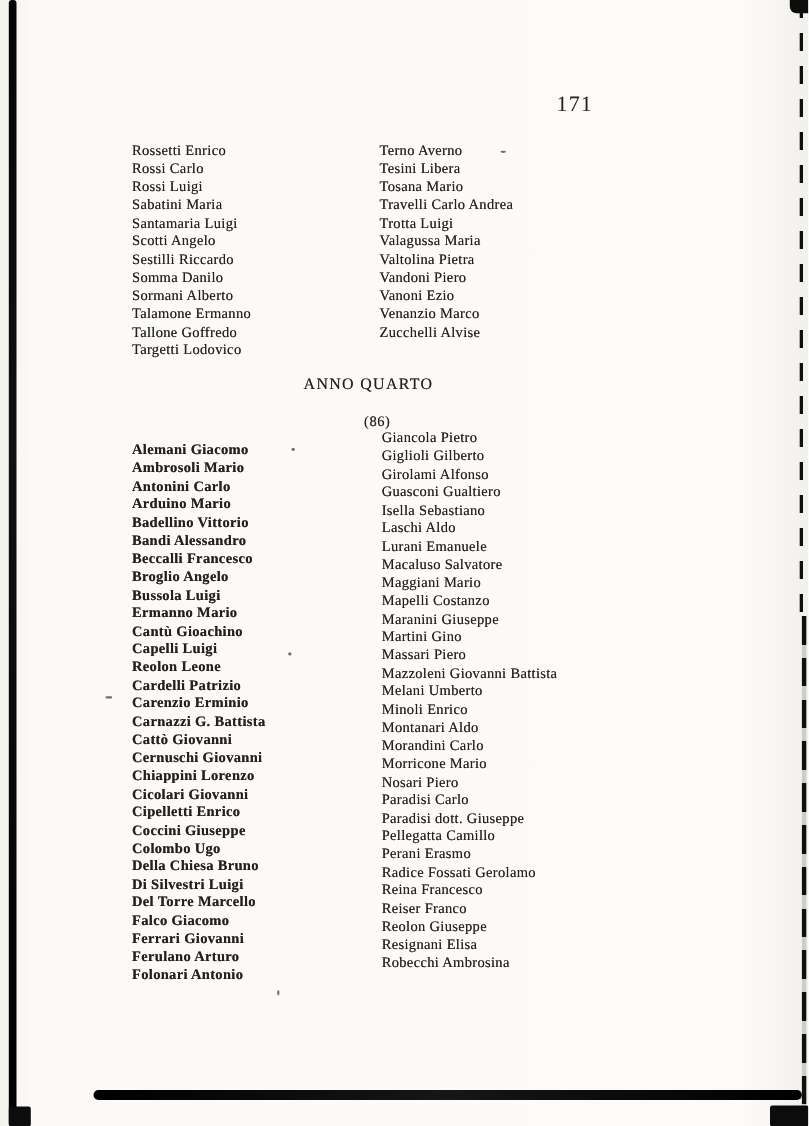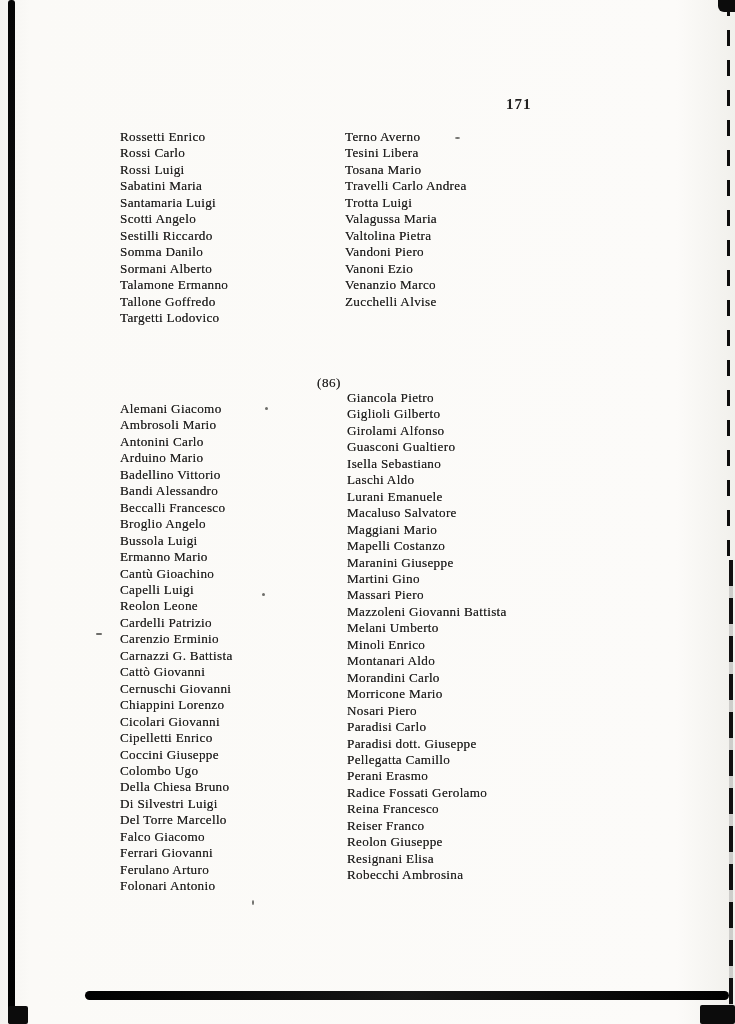--- a/index.html
+++ b/index.html
@@ -44,50 +44,50 @@
   .blob-bottom-left { left: 8px; top: 1006px; width: 20px; height: 18px; border-radius: 2px; }
   .blob-bottom-right { left: 700px; top: 1005px; width: 35px; height: 19px; border-radius: 2px; }
   .speck {
     position: absolute; background: #4a4a46; border-radius: 50%;
     width: 3px; height: 3px; opacity: 0.8;
   }
 
   
   .page-number {
     position: absolute;
-    left: 506px; top: 96px;
-    font-size: 15px;
-    font-weight: bold;
+    left: 506px; top: 84px;
+    font-size: 20px;
+    font-weight: normal;
     letter-spacing: 1px;
   }
   .name-col {
     position: absolute;
     font-size: 13.2px;
     line-height: 16.45px;
     letter-spacing: 0.3px;
     white-space: nowrap;
     text-shadow: 0 0 0.4px rgba(20,20,20,0.65);
   }
   .col-top-left    { left: 120px; top: 129px; }
   .col-top-right   { left: 345px; top: 129px; }
-  .col-bot-left    { left: 120px; top: 401px; }
+  .col-bot-left    { left: 120px; top: 401px; font-weight: bold; }
   .col-bot-right   { left: 347px; top: 390px; }
 
   .section-heading {
     position: absolute;
     left: 120px; top: 342px;
     width: 430px;
     text-align: center;
     font-size: 14.5px;
     letter-spacing: 1.2px;
     text-shadow: 0 0 0.4px rgba(20,20,20,0.65);
   }
   .section-count {
     position: absolute;
-    left: 114px; top: 375px;
+    left: 128px; top: 375px;
     width: 430px;
     text-align: center;
     font-size: 13.2px;
     letter-spacing: 0.5px;
     text-shadow: 0 0 0.4px rgba(20,20,20,0.6);
   }
 </style>
 </head>
 <body>
 
@@ -129,20 +129,21 @@
       <div class="name-line">Santamaria Luigi</div>
       <div class="name-line">Scotti Angelo</div>
       <div class="name-line">Sestilli Riccardo</div>
       <div class="name-line">Somma Danilo</div>
       <div class="name-line">Sormani Alberto</div>
       <div class="name-line">Talamone Ermanno</div>
       <div class="name-line">Tallone Goffredo</div>
       <div class="name-line">Targetti Lodovico</div>
     </div>
 
+  <div class="section-heading">ANNO QUARTO</div>
   <div class="section-count">(86)</div>
 
   <div class="name-col col-bot-left">
       <div class="name-line">Alemani Giacomo</div>
       <div class="name-line">Ambrosoli Mario</div>
       <div class="name-line">Antonini Carlo</div>
       <div class="name-line">Arduino Mario</div>
       <div class="name-line">Badellino Vittorio</div>
       <div class="name-line">Bandi Alessandro</div>
       <div class="name-line">Beccalli Francesco</div>

